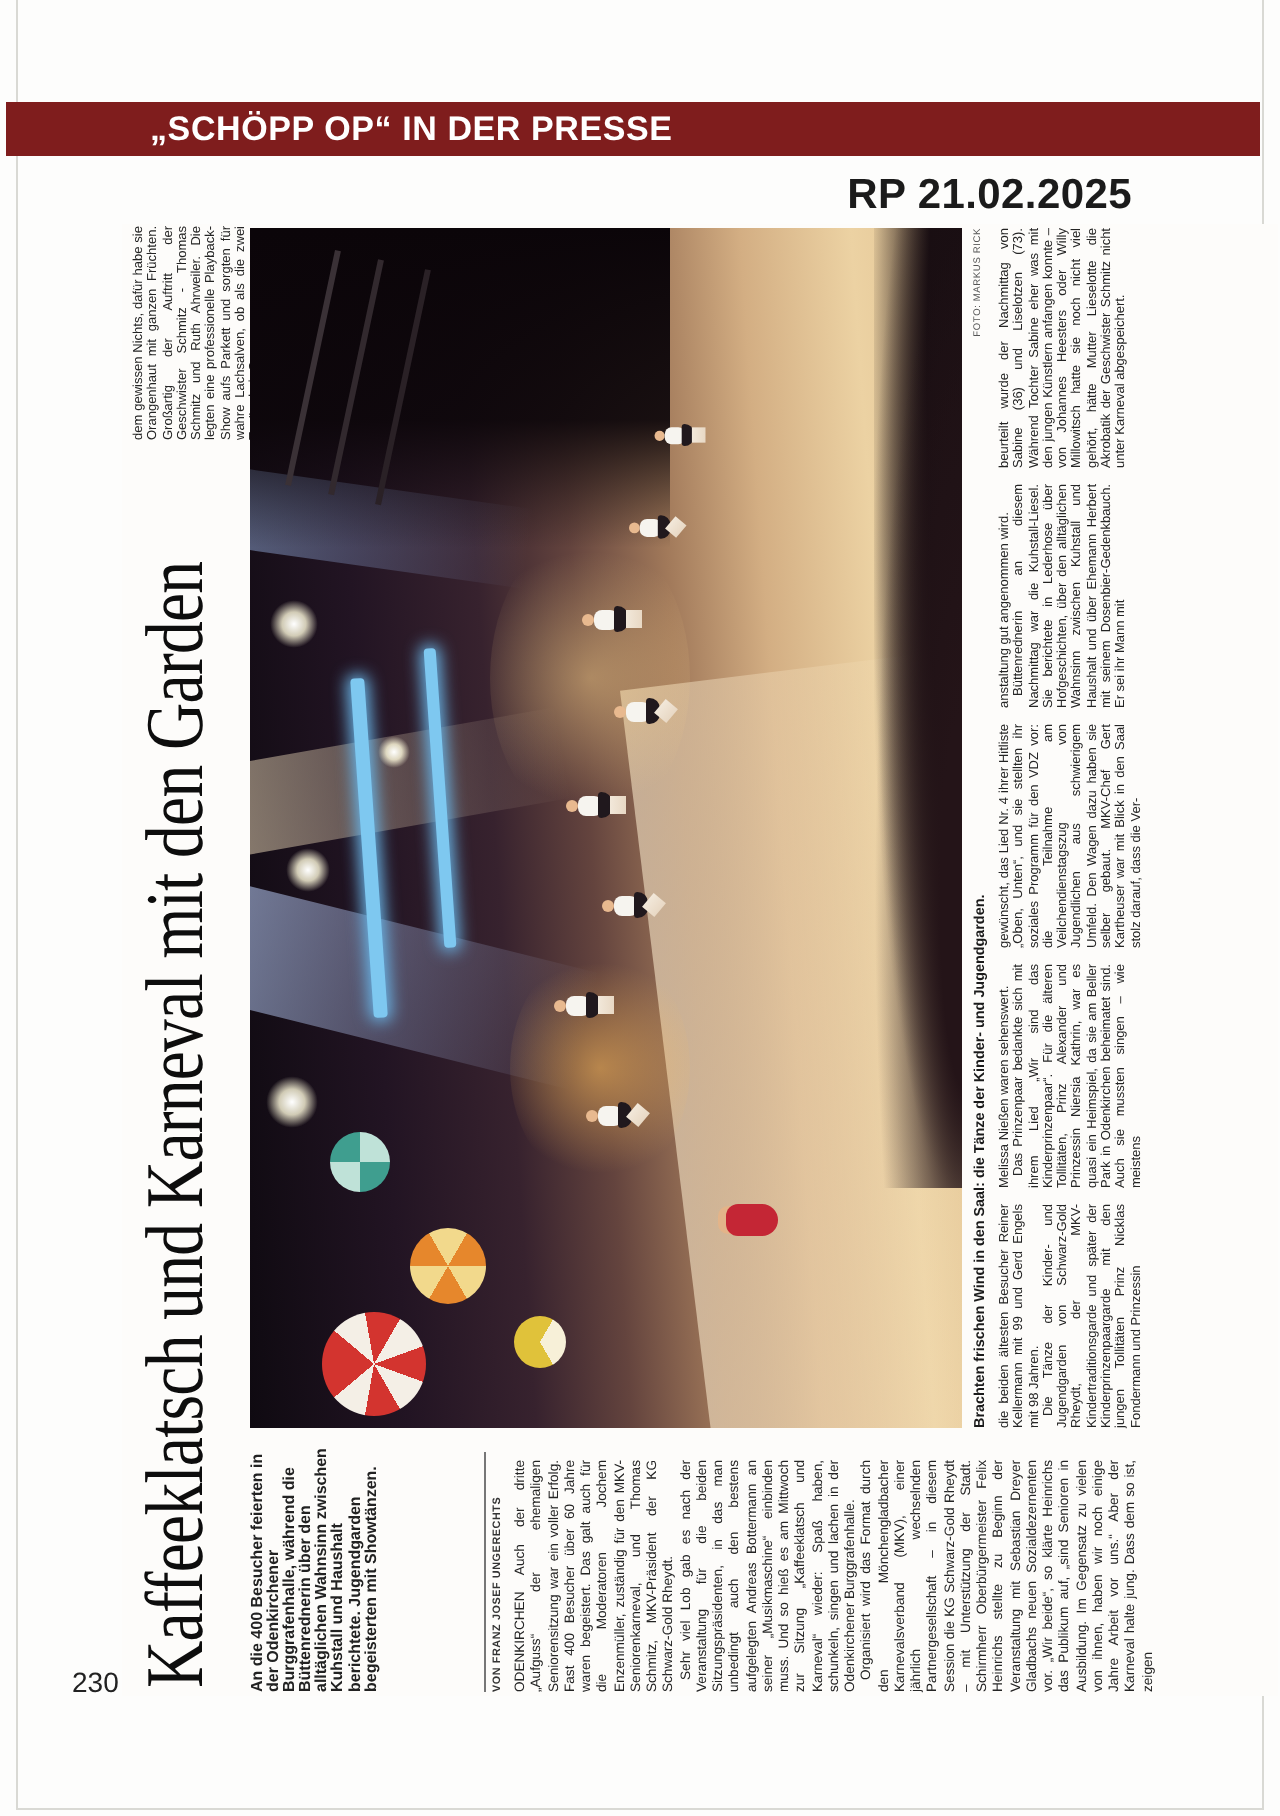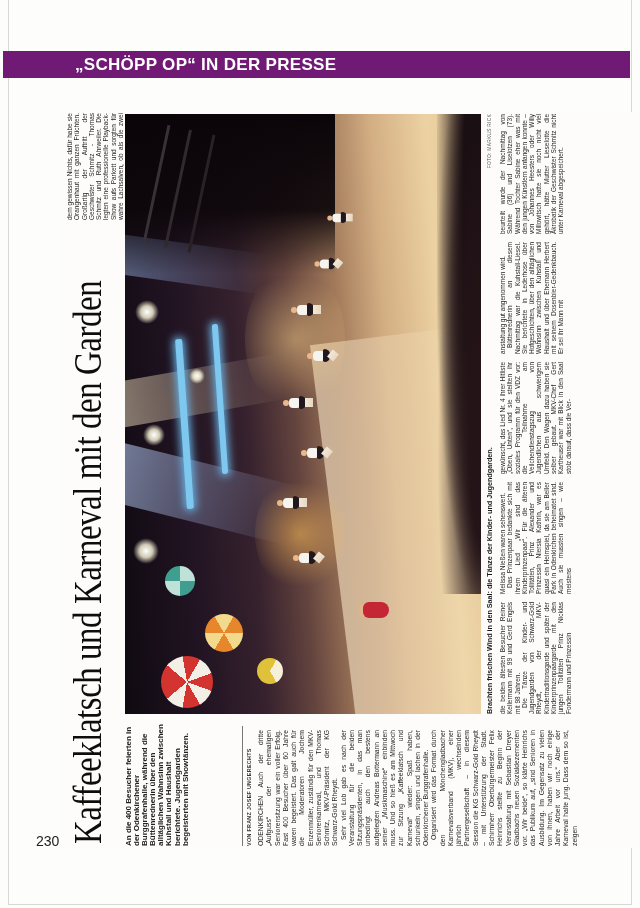--- a/index.html
+++ b/index.html
@@ -4,21 +4,21 @@
 <style>
   html,body{margin:0;padding:0;background:#ffffff;font-family:"Liberation Sans",sans-serif;}
   #stage{position:relative;width:640px;height:908px;background:#fdfdfc;overflow:hidden;}
   
   .edge{position:absolute;background:#d9d9d4;}
   .edge.left{left:8px;top:0;width:1px;height:905px;}
   .edge.right{left:631px;top:0;width:1px;height:905px;}
   .edge.bottom{left:8px;top:904px;width:624px;height:1px;}
 
   
-  .banner{position:absolute;left:3px;top:51px;width:627px;height:27px;background:#701a75;}
+  .banner{position:absolute;left:3px;top:51px;width:627px;height:27px;background:#7f1d1d;}
   .banner-label{position:absolute;left:72px;top:0;height:27px;line-height:27px;color:#ffffff;
     font-size:17px;font-weight:bold;letter-spacing:.3px;white-space:nowrap;}
   .date{position:absolute;top:86px;left:300px;width:266px;text-align:right;font-size:21px;
     font-weight:bold;color:#1b1b1b;letter-spacing:.2px;}
   .pagenum{position:absolute;left:36px;top:833px;font-size:14px;color:#222;}
 
   
   .clip{position:absolute;left:61px;top:848px;width:736px;height:578px;
     transform:rotate(-90deg);transform-origin:0 0;background:#fdfcfa;color:#1c1c1c;}
   .headline{position:absolute;left:4px;top:2px;white-space:nowrap;overflow:visible;
@@ -80,20 +80,21 @@
 
 <div id="stage">
   <div class="edge left"></div>
   <div class="edge right"></div>
   <div class="edge bottom"></div>
 
   <div class="banner">
     <div class="banner-label">„SCHÖPP OP“ IN DER PRESSE</div>
   </div>
 
+  <div class="date">RP 21.02.2025</div>
   <div class="pagenum">230</div>
 
   <div class="clip">
 
     <div class="headline">Kaffeeklatsch und Karneval mit den Garden</div>
 
     <div class="bodycol topright">
       <p>dem gewissen Nichts, dafür habe sie Orangenhaut mit ganzen Früchten. Großartig der Auftritt der Geschwister Schmitz - Thomas Schmitz und Ruth Ahrweiler. Die legten eine professionelle Playback-Show aufs Parkett und sorgten für wahre Lachsalven, ob als die zwei Tenöre bei „O</p>
     </div>
 

